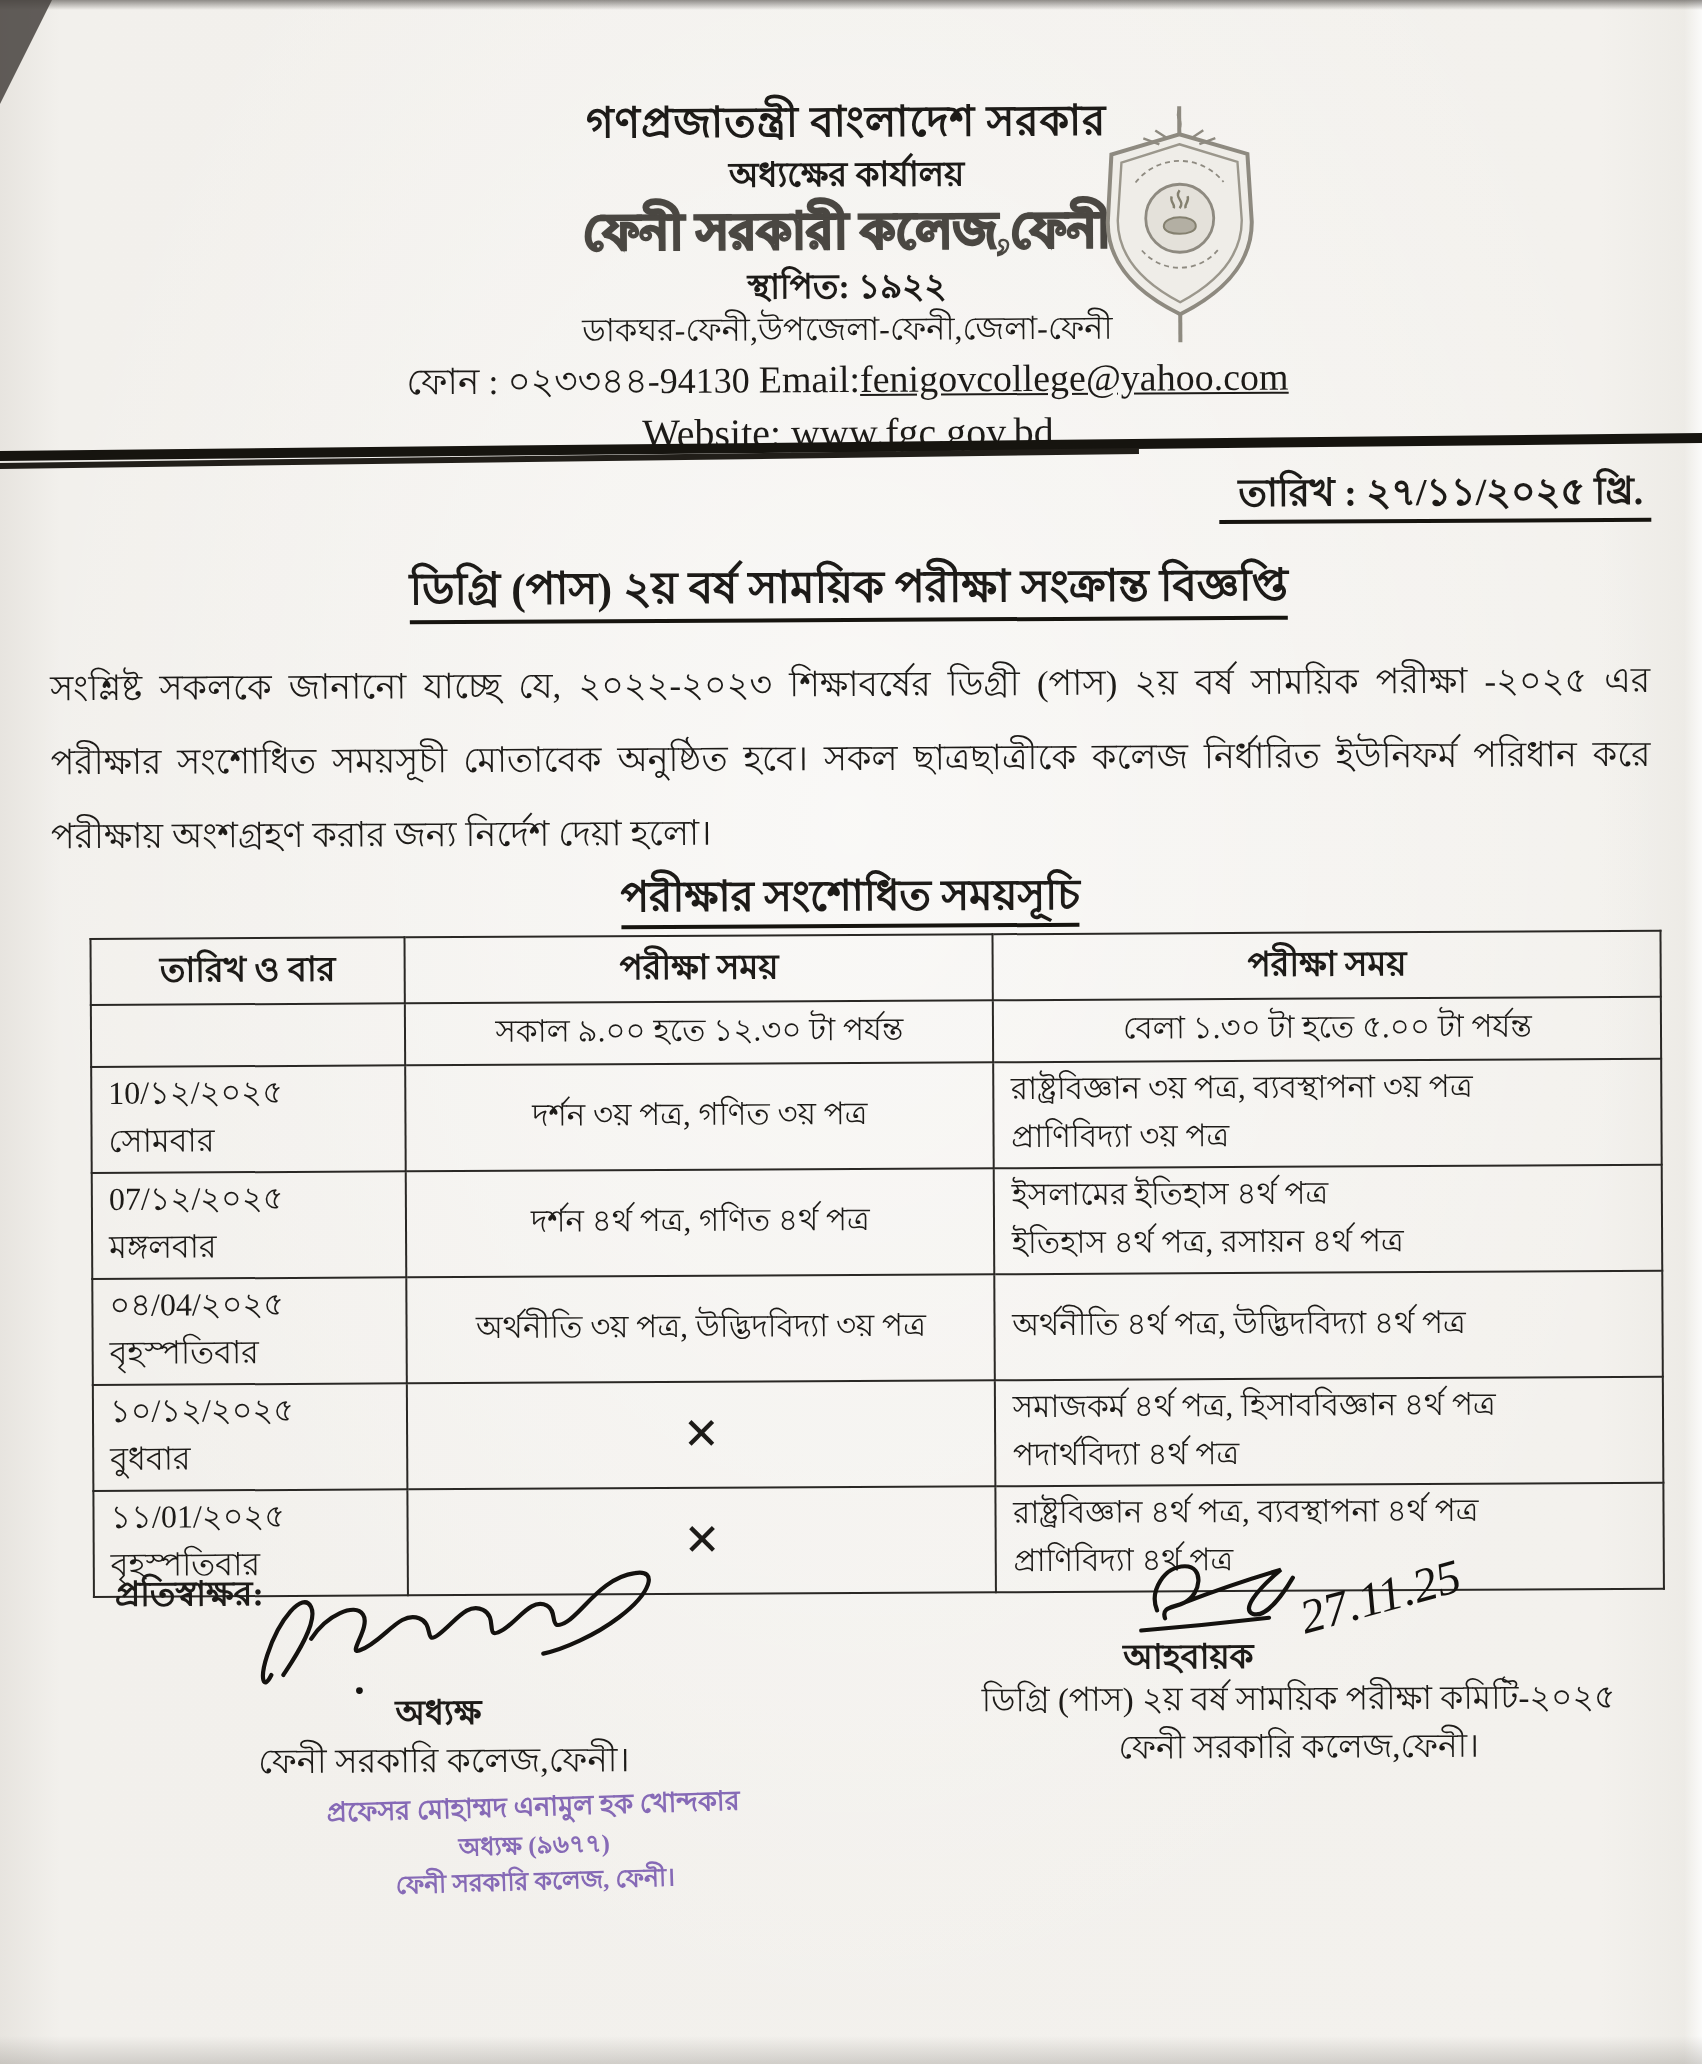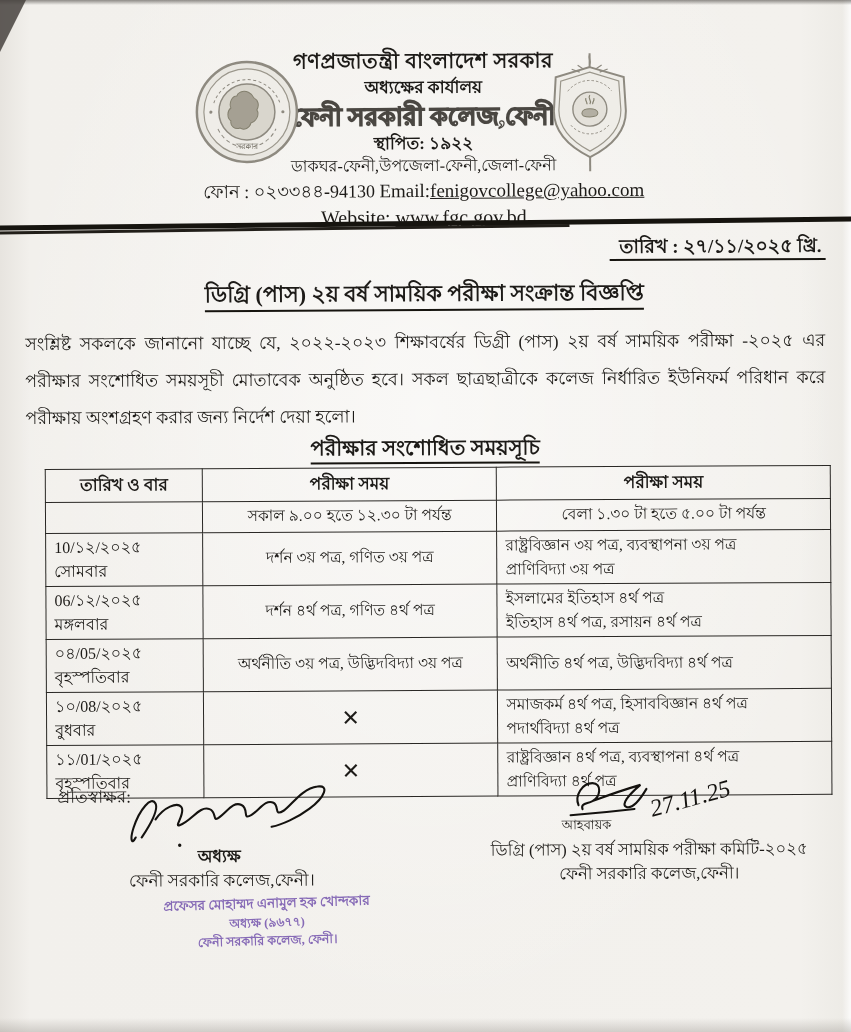--- a/index.html
+++ b/index.html
@@ -67,59 +67,46 @@
   table.schedule th, table.schedule td{border:1.7px solid #2a2825;padding:2px 8px;vertical-align:middle;}
   th.col-head{font-size:17px;font-weight:600;height:28px;}
   td.time-cell{text-align:center;font-size:15.5px;height:24px;}
   td.cell-date{font-size:16px;line-height:1.5;height:46px;}
   td.cell-morning{text-align:center;}
   td.cell-afternoon{white-space:pre-line;line-height:1.55;}
   td.cell-x{font-size:22px;font-weight:600;text-align:center;font-family:"DejaVu Sans", sans-serif;}
   col.c1{width:20%;} col.c2{width:37.5%;} col.c3{width:42.5%;}
 
   
-  .countersign-label{position:absolute;left:56px;top:782px;font-size:17px;font-weight:400;}
+  .countersign-label{position:absolute;left:56px;top:782px;font-size:17px;font-weight:700;}
   .sig-left{position:absolute;left:120px;top:778px;}
   .left-desig{position:absolute;left:196px;top:842px;font-size:17px;font-weight:600;}
   .left-org{position:absolute;left:80px;top:866px;width:280px;text-align:center;font-size:17px;}
   .stamp{position:absolute;left:100px;top:893px;width:330px;text-align:center;
     color:#7d5fb2;font-weight:600;transform:rotate(-1.4deg);opacity:.92;line-height:1.45;}
   .stamp .s1{font-size:13.5px;}
   .stamp .s2{font-size:12.5px;}
   .stamp .s3{font-size:12.5px;}
 
   .sig-right{position:absolute;left:555px;top:772px;}
-  .right-desig{position:absolute;left:560px;top:816px;font-size:13px;font-weight:400;}
+  .right-desig{position:absolute;left:560px;top:816px;font-size:17px;font-weight:700;}
   .right-committee{position:absolute;left:455px;top:838px;width:385px;text-align:center;font-size:16.5px;}
   .right-org{position:absolute;left:455px;top:862px;width:385px;text-align:center;font-size:16.5px;}
 </style>
 </head>
 <body>
 
 <div class="sheet">
   <div class="corner-tl"></div>
   <div class="edge-top"></div>
   <div class="edge-right"></div>
   <div class="edge-bottom"></div>
 
   <div class="sheet-inner">
 
-    <div class="seal gov">
-      <svg width="106" height="106" viewBox="0 0 106 106">
-        <circle cx="53" cy="53" r="50" fill="#e9e7e1" stroke="#8e8a80" stroke-width="2.5"></circle>
-        <circle cx="53" cy="53" r="43" fill="#efede8" stroke="#9b978c" stroke-width="1.2"></circle>
-        <circle cx="53" cy="53" r="28" fill="#d9d6cd" stroke="#8e8a80" stroke-width="1.5"></circle>
-        <path d="M47,33 C52,31 58,34 60,39 C64,41 66,46 63,51 C66,56 62,63 57,64 C56,69 50,72 46,69 C41,71 36,67 37,62 C33,59 33,52 37,49 C35,44 38,37 43,37 C44,34 45,34 47,33 Z" fill="#a5a093" stroke="#84806f" stroke-width="1"></path>
-        <path d="M20,44 A35 35 0 0 1 86,44" fill="none" stroke="#8e8a80" stroke-width="1" stroke-dasharray="3 2.5"></path>
-        <path d="M24,70 A32 32 0 0 0 82,70" fill="none" stroke="#8e8a80" stroke-width="1" stroke-dasharray="4 3"></path>
-        <text x="53" y="90" text-anchor="middle" font-size="8" fill="#706c62">সরকার</text>
-        <circle cx="17" cy="53" r="1.6" fill="#8e8a80"></circle>
-        <circle cx="89" cy="53" r="1.6" fill="#8e8a80"></circle>
-      </svg>
-    </div>
 
     <div class="seal col">
       <svg width="104" height="124" viewBox="0 0 104 124">
         <line x1="52" y1="2" x2="52" y2="120" stroke="#8e8a80" stroke-width="2"></line>
         <path d="M52,4 C50,8 54,9 52,13" fill="none" stroke="#8e8a80" stroke-width="1.4"></path>
         <path d="M52,16 L86,26 L88,60 C88,82 72,96 52,106 C32,96 16,82 16,60 L18,26 Z" fill="#efede8" stroke="#8e8a80" stroke-width="2"></path>
         <path d="M52,21 L81,30 L83,59 C83,78 69,91 52,100 C35,91 21,78 21,59 L23,30 Z" fill="none" stroke="#9b978c" stroke-width="1.2"></path>
         <circle cx="52" cy="58" r="17" fill="#e4e1da" stroke="#8e8a80" stroke-width="1.4"></circle>
         <path d="M44,62 C44,56 60,56 60,62 C60,67 44,67 44,62 Z" fill="#b3afa3" stroke="#84806f" stroke-width="1"></path>
         <path d="M52,44 C49,48 55,49 52,53 M48,47 C47,50 50,51 49,53 M56,47 C57,50 54,51 55,53" fill="none" stroke="#84806f" stroke-width="1.2"></path>
@@ -183,38 +170,38 @@
           <td class="cell-date">
             <div>10/১২/২০২৫</div>
               <div>সোমবার</div>
           </td>
           <td class="cell-morning">দর্শন ৩য় পত্র, গণিত ৩য় পত্র</td>
           <td class="cell-afternoon">রাষ্ট্রবিজ্ঞান ৩য় পত্র, ব্যবস্থাপনা ৩য় পত্র
 প্রাণিবিদ্যা ৩য় পত্র</td>
         </tr>
         <tr>
           <td class="cell-date">
-            <div>06/১২/২০২৫</div>
+            <div>07/১২/২০২৫</div>
               <div>মঙ্গলবার</div>
           </td>
           <td class="cell-morning">দর্শন ৪র্থ পত্র, গণিত ৪র্থ পত্র</td>
           <td class="cell-afternoon">ইসলামের ইতিহাস ৪র্থ পত্র
 ইতিহাস ৪র্থ পত্র, রসায়ন ৪র্থ  পত্র</td>
         </tr>
         <tr>
           <td class="cell-date">
-            <div>০৪/05/২০২৫</div>
+            <div>০৪/04/২০২৫</div>
               <div>বৃহস্পতিবার</div>
           </td>
           <td class="cell-morning">অর্থনীতি ৩য় পত্র, উদ্ভিদবিদ্যা ৩য়  পত্র</td>
           <td class="cell-afternoon">অর্থনীতি ৪র্থ পত্র, উদ্ভিদবিদ্যা ৪র্থ  পত্র</td>
         </tr>
         <tr>
           <td class="cell-date">
-            <div>১০/08/২০২৫</div>
+            <div>১০/১২/২০২৫</div>
               <div>বুধবার</div>
           </td>
           <td class="cell-x">✕</td>
           <td class="cell-afternoon">সমাজকর্ম ৪র্থ পত্র, হিসাববিজ্ঞান ৪র্থ পত্র
 পদার্থবিদ্যা ৪র্থ পত্র</td>
         </tr>
         <tr>
           <td class="cell-date">
             <div>১১/01/২০২৫</div>
               <div>বৃহস্পতিবার</div>

